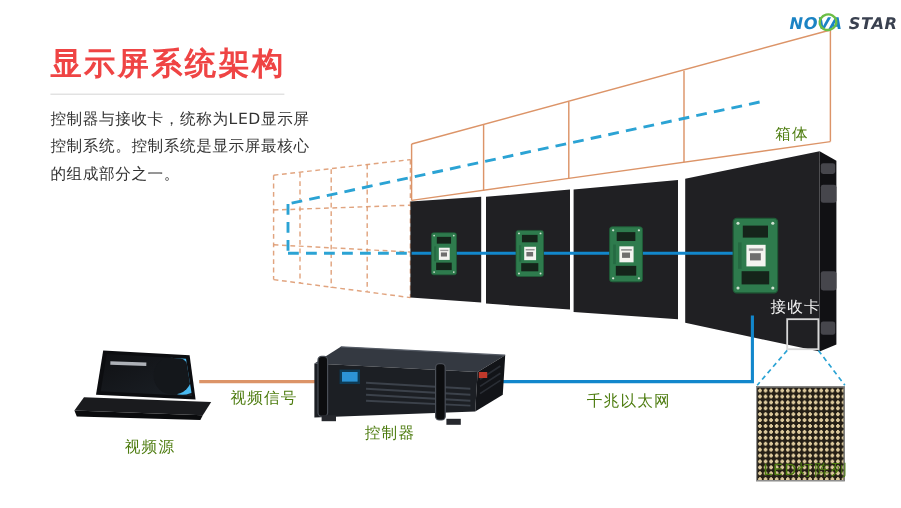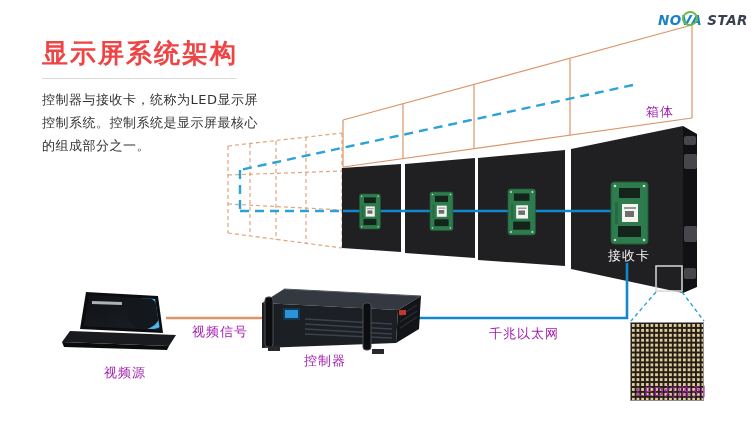--- a/index.html
+++ b/index.html
@@ -14,22 +14,22 @@
     --logo-dark:#39404F;
   }
   *{margin:0;padding:0;box-sizing:border-box;}
   html,body{background:#fff;}
   body{font-family:"DejaVu Sans","Liberation Sans",sans-serif;}
   .canvas{position:relative;width:751px;height:423px;background:#fff;overflow:hidden;}
   .abs{position:absolute;}
   .title{left:42px;top:36px;font-size:26px;font-weight:600;color:#ef4444;letter-spacing:2px;}
   .divider{left:42px;top:78px;width:195px;height:1px;background:#DBDBDB;}
   .desc{left:42px;top:88px;width:230px;font-size:13px;line-height:23px;color:#333;letter-spacing:.5px;}
-  .lbl{font-size:13px;color:#a21caf;letter-spacing:1px;white-space:nowrap;}
-  .lbl-light{color:#F2F2F2;}
+  .lbl{font-size:13px;color:#4d7c0f;letter-spacing:1px;white-space:nowrap;}
+  .lbl-light{color:#F2F2F2;margin-left:34px;}
   .logo{left:658px;top:12px;font-size:13.5px;font-weight:bold;font-style:italic;letter-spacing:.5px;white-space:nowrap;}
   .logo .nova{color:var(--logo-blue);}
   .logo .star{color:var(--logo-dark);margin-left:5px;}
   .logo .ring{position:absolute;left:24px;top:-1px;width:16px;height:15px;border:2px solid var(--logo-green);border-radius:50%;transform:rotate(-14deg);}
   svg{position:absolute;left:0;top:0;}
   .o-dash{stroke:var(--wire-orange);stroke-width:1.2;fill:none;stroke-dasharray:4 3;opacity:.85;}
   .o-solid{stroke:var(--wire-orange);stroke-width:1.2;fill:none;}
   .c-dash{stroke:var(--flow-cyan);stroke-width:2.4;fill:none;stroke-dasharray:9 6;}
   .c-dash-thin{stroke:var(--flow-cyan);stroke-width:1.4;fill:none;stroke-dasharray:4 3;}
   .b-solid{stroke:var(--flow-blue);stroke-width:2.6;fill:none;}

